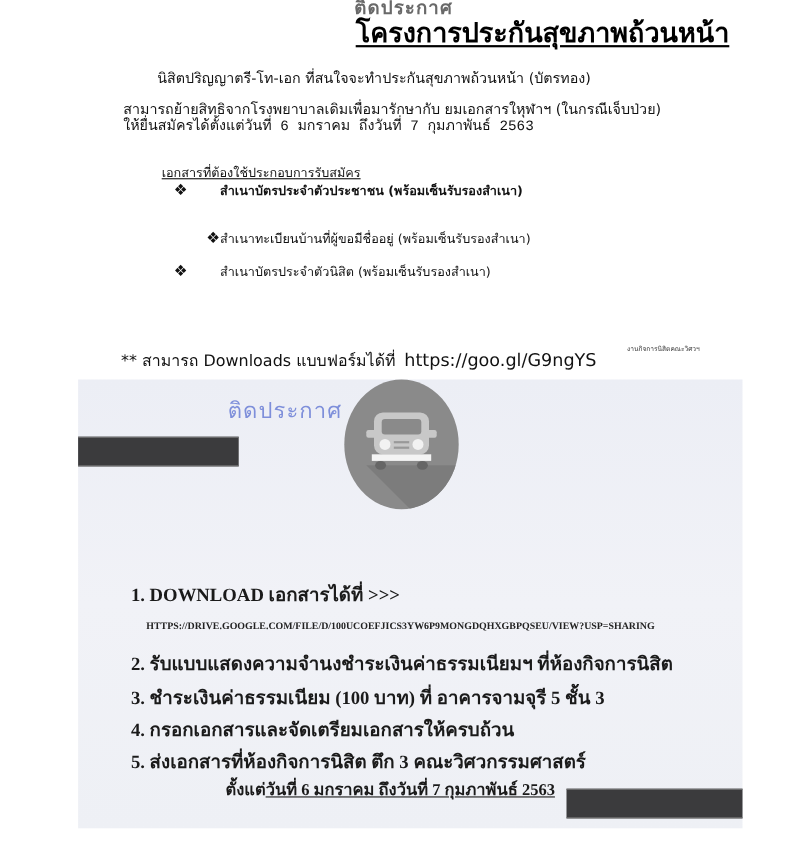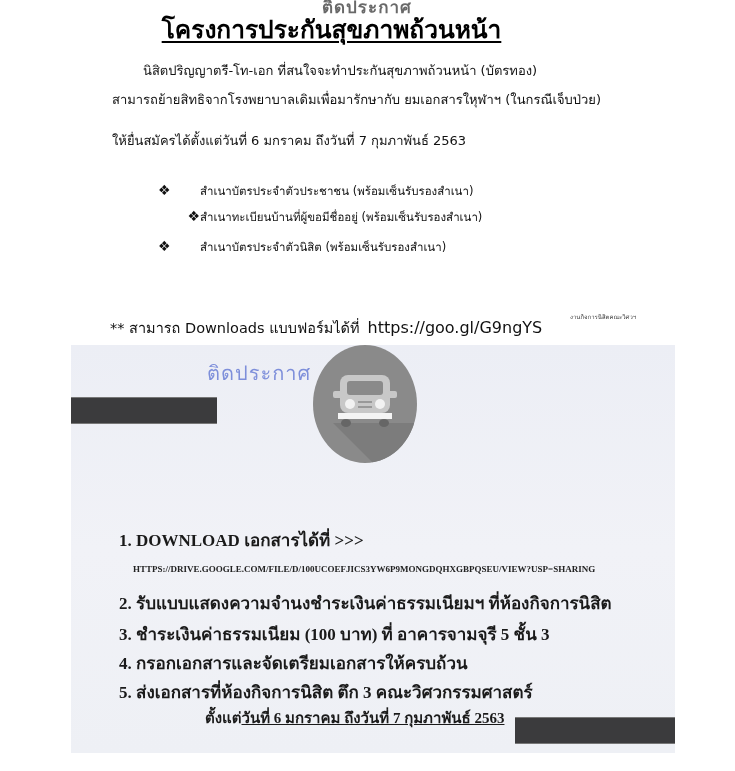--- a/index.html
+++ b/index.html
@@ -9,32 +9,32 @@
       font-family: "DejaVu Sans", "Liberation Sans", sans-serif;
       color: #111;
     }
     
     .top-notice { position: absolute; left: 0; top: 0; width: 735px; height: 335px; }
     .stamp-top {
       position: absolute; left: 322px; top: -7px; font-size: 17px; font-weight: bold;
       color: #444; letter-spacing: 1px; opacity: 0.8;
     }
     .title {
-      position: absolute; left: 0; width: 663px; top: 10px; text-align: center;
+      position: absolute; left: 0; width: 663px; top: 10px; text-align: right;
       font-size: 24.5px; font-weight: bold; text-decoration: underline;
       text-underline-offset: 3px; text-decoration-thickness: 2px; color: #000;
     }
     .line { position: absolute; font-size: 13px; white-space: nowrap; color: #111; }
     .l1 { left: 143px; top: 60px; }
     .l2 { left: 112px; top: 89px; }
-    .l3 { left: 112px; top: 130px; }
+    .l3 { left: 112px; top: 103px; font-family: Liberation Mono, monospace; }
     .req-heading { position: absolute; left: 147px; top: 148px; font-size: 11.5px; text-decoration: underline; color: #111; }
     .req-item { position: absolute; left: 158px; font-size: 11.5px; white-space: nowrap; color: #111; }
     .req-item .bullet { display: inline-block; width: 42px; font-size: 14px; }
-    .ri1 { top: 182px; } .ri2 { top: 208px; text-align: right; } .ri3 { top: 238px; }
+    .ri1 { top: 164px; font-weight: bold; } .ri2 { top: 208px; text-align: right; } .ri3 { top: 238px; }
     .download-note { position: absolute; left: 110px; top: 278px; font-size: 14.5px; white-space: nowrap; color: #111; margin-top: 38px; }
     .download-note .url { margin-left: 8px; font-size: 16px; }
     .dept { position: absolute; left: 570px; top: 312px; font-size: 6px; color: #333; }
 
     
     .scan {
       position: absolute; left: 71px; top: 345px; width: 604px; height: 408px;
       background: linear-gradient(180deg, #eceef5 0%, #f1f2f7 50%, #eef0f5 100%);
       font-family: "Liberation Serif", "DejaVu Serif", serif;
     }
@@ -65,20 +65,21 @@
 <body>
 
 <div class="top-notice">
   <div class="stamp-top">ติดประกาศ</div>
   <div class="title">โครงการประกันสุขภาพถ้วนหน้า</div>
 
   <div class="line l1">นิสิตปริญญาตรี-โท-เอก ที่สนใจจะทำประกันสุขภาพถ้วนหน้า (บัตรทอง)</div>
   <div class="line l2">สามารถย้ายสิทธิจากโรงพยาบาลเดิมเพื่อมารักษากับ ยมเอกสารใหุฬาฯ (ในกรณีเจ็บป่วย)</div>
   <div class="line l3">ให้ยื่นสมัครได้ตั้งแต่วันที่ 6 มกราคม ถึงวันที่ 7 กุมภาพันธ์ 2563</div>
 
+  <div class="req-heading">เอกสารที่ต้องใช้ประกอบการรับสมัคร</div>
 
   <div class="req-item ri1">
     <span class="bullet">❖</span><span>สำเนาบัตรประจำตัวประชาชน (พร้อมเซ็นรับรองสำเนา)</span>
   </div>
   <div class="req-item ri2">
     <span class="bullet">❖</span><span>สำเนาทะเบียนบ้านที่ผู้ขอมีชื่ออยู่ (พร้อมเซ็นรับรองสำเนา)</span>
   </div>
   <div class="req-item ri3">
     <span class="bullet">❖</span><span>สำเนาบัตรประจำตัวนิสิต (พร้อมเซ็นรับรองสำเนา)</span>
   </div>

